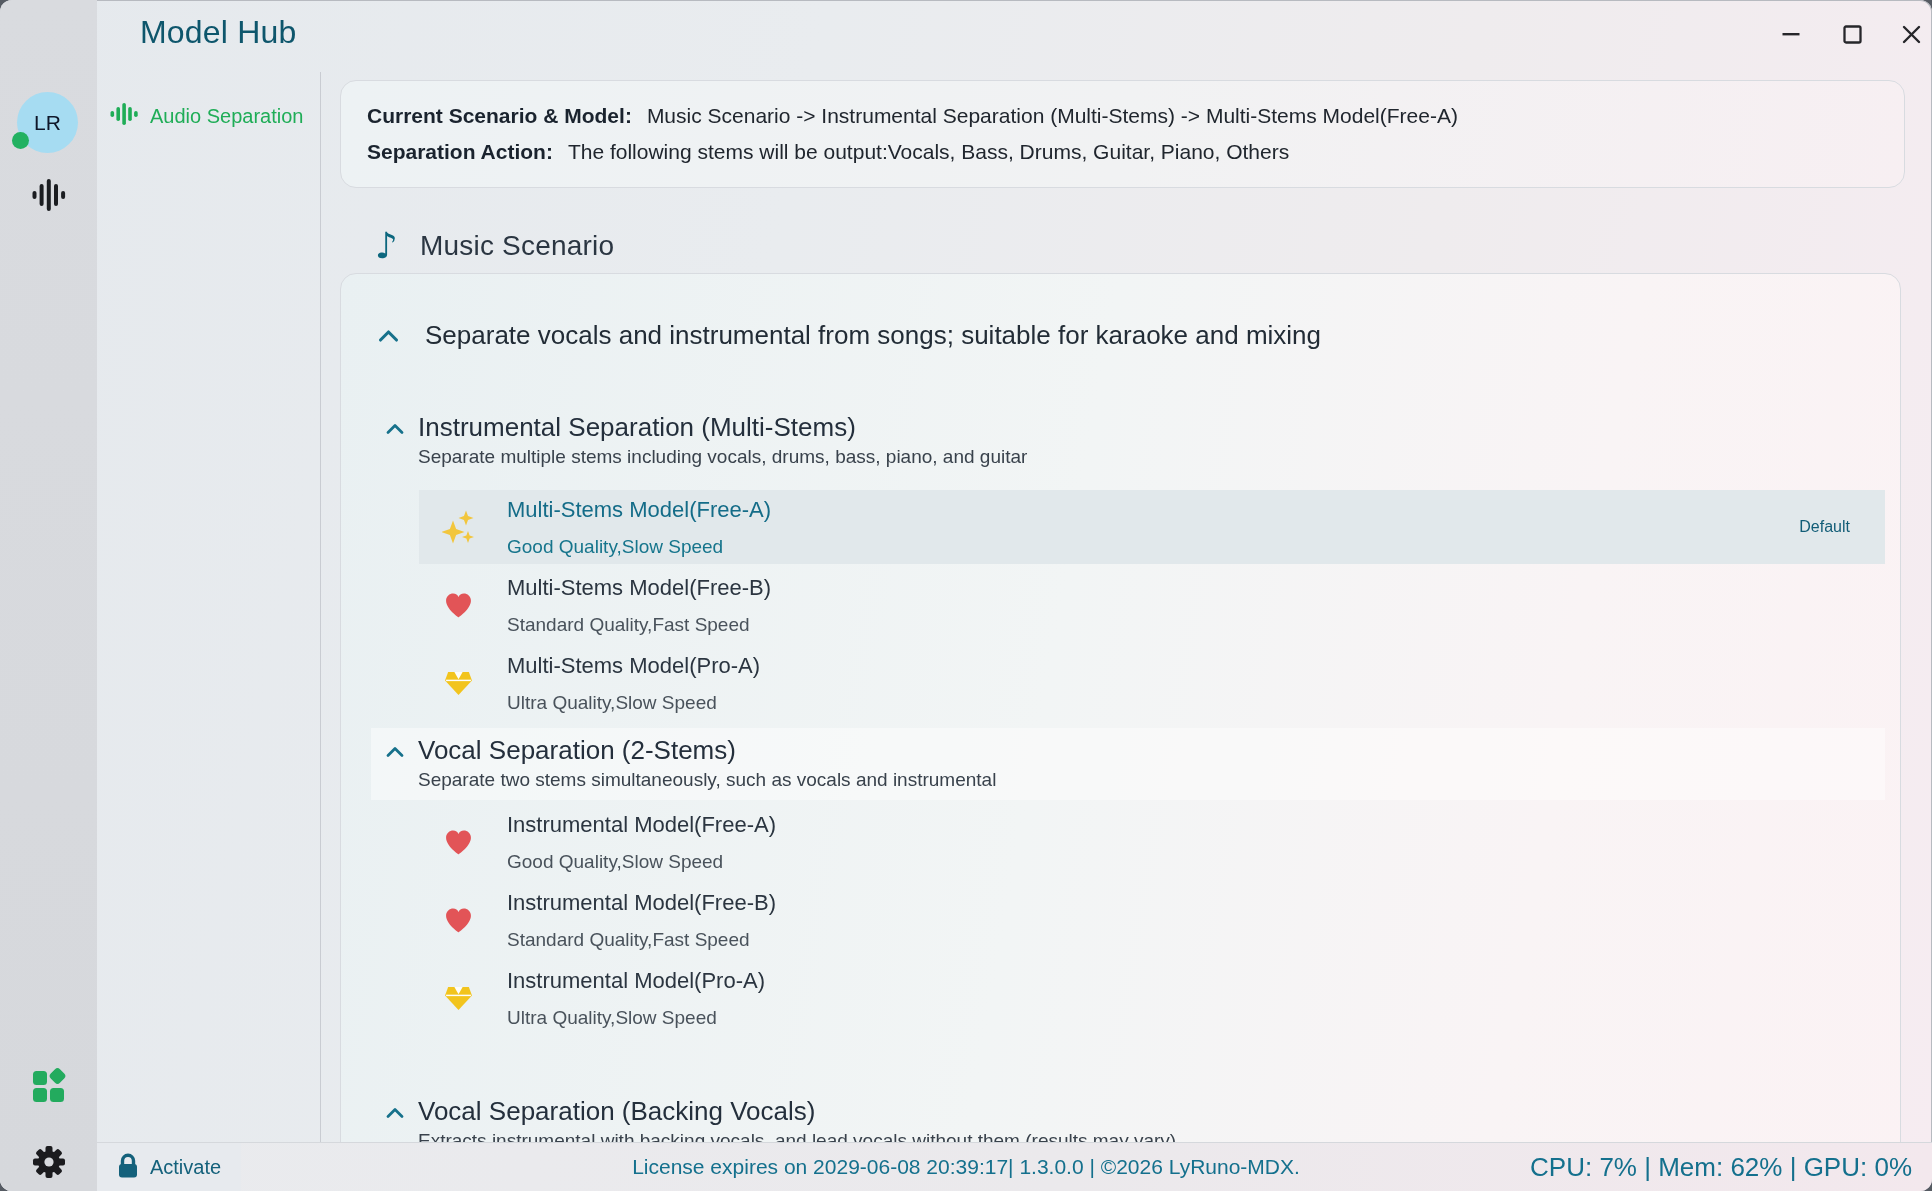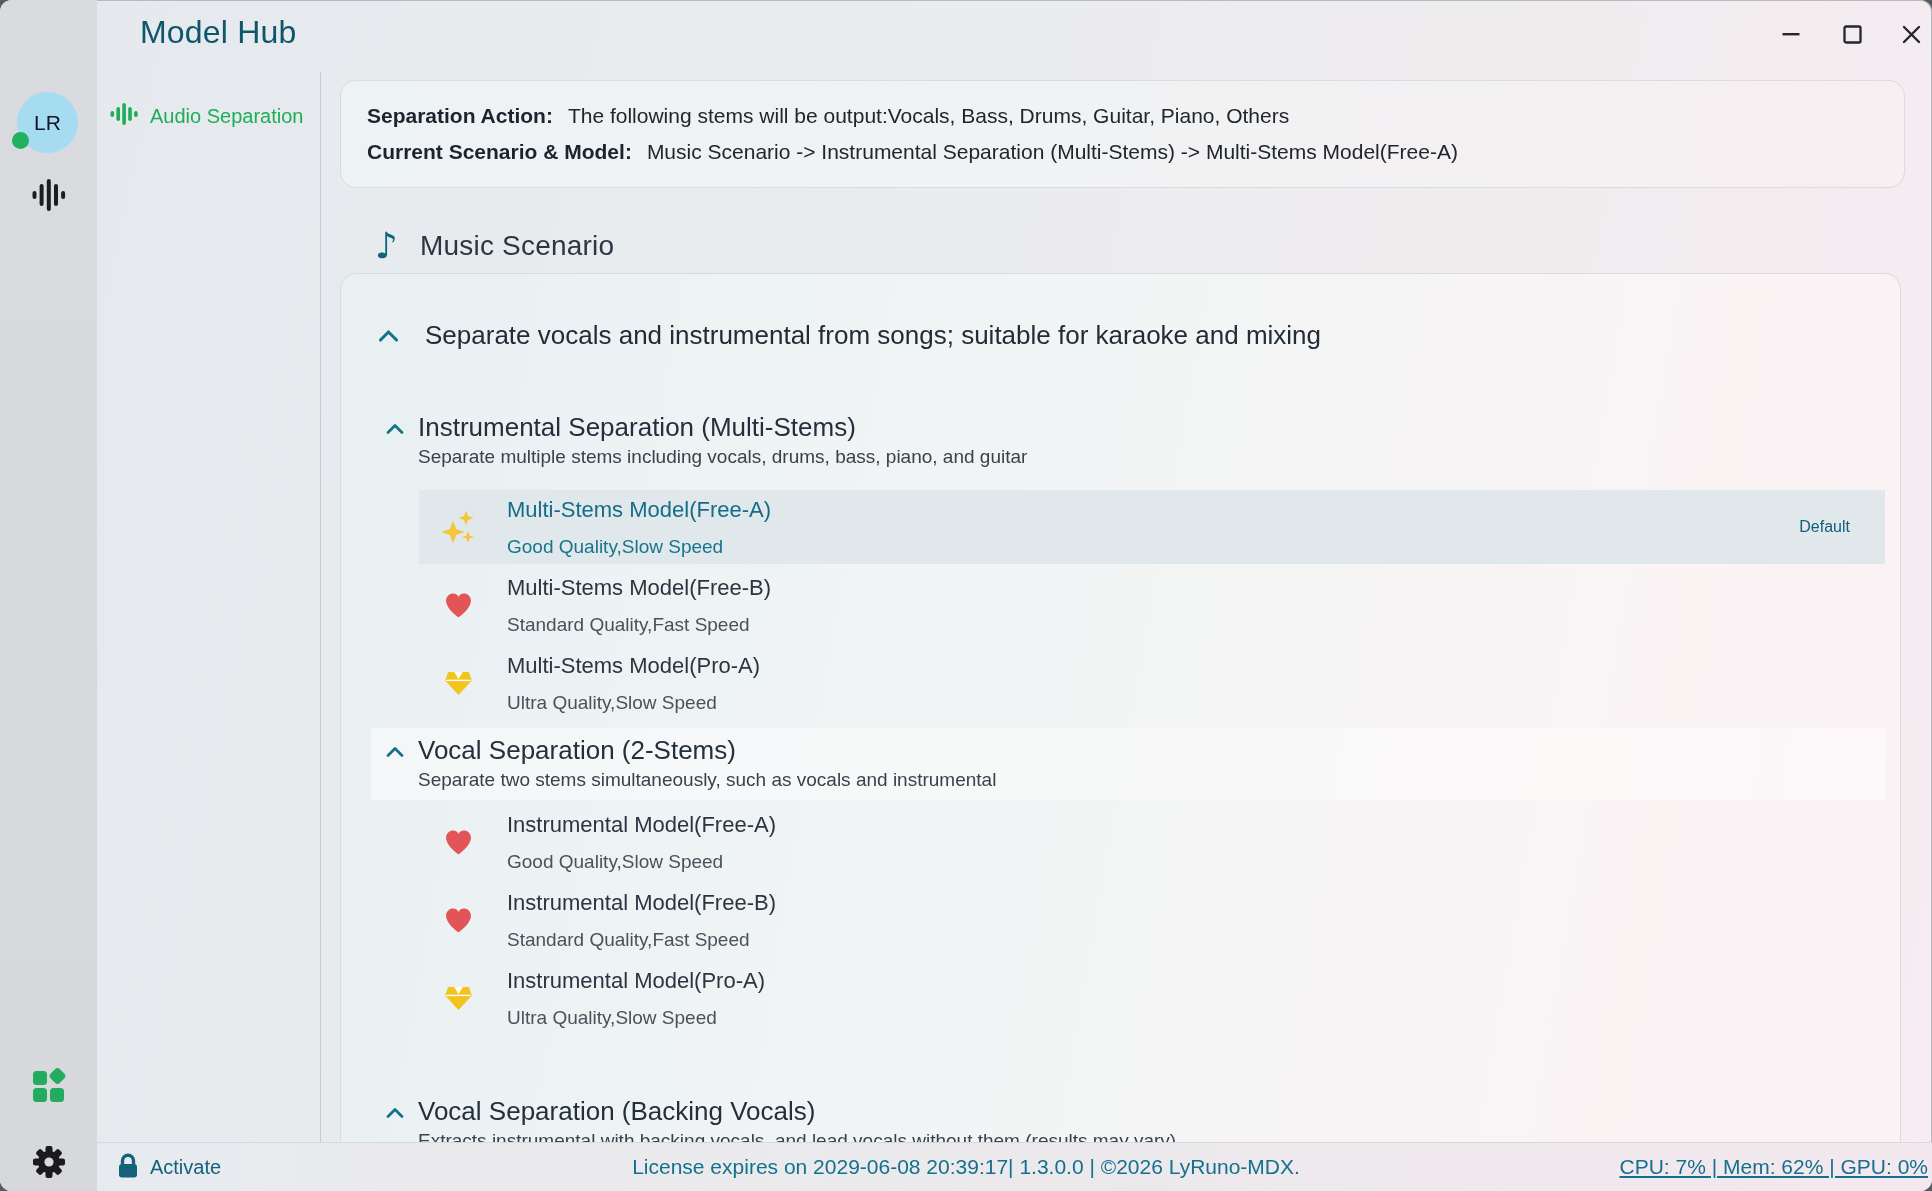--- a/index.html
+++ b/index.html
@@ -53,22 +53,22 @@
   
   .chev{display:inline-flex;}
   
   .statusbar{position:absolute;left:0;bottom:0;width:100%;height:48px;z-index:4;
     background:linear-gradient(90deg,#e9ebee 0%,#ebe9ec 55%,#f3e8ed 100%);border-top:1px solid #d5d8dc;}
   .activate-cell{position:absolute;left:96px;top:0;width:145px;height:48px;background:#e7eaee;
     display:flex;align-items:center;justify-content:center;gap:10px;cursor:pointer;}
   .activate-label{font-size:20px;color:#14617b;}
   .license{position:absolute;left:50%;top:0;transform:translateX(-50%);height:48px;display:flex;align-items:center;
     font-size:21px;color:#14708d;white-space:nowrap;}
-  .metrics{position:absolute;right:4px;top:0;height:48px;display:flex;align-items:center;
-    font-size:21px;color:#14708d;white-space:nowrap;text-decoration:underline;}
+  .metrics{position:absolute;right:20px;top:0;height:48px;display:flex;align-items:center;
+    font-size:26px;color:#14708d;white-space:nowrap;}
 </style>
 </head>
 <body>
 
 <div class="window">
 
   <div class="rail">
     <div class="avatar">LR</div>
     <div class="status-dot"></div>
     <div class="rail-icon" style="top:177px">
@@ -135,24 +135,24 @@
     <div class="win-btn close">
       <svg width="19" height="19" viewBox="0 0 19 19" stroke="#26262a" stroke-width="2.4" stroke-linecap="round">
         <line x1="2" y1="2" x2="17" y2="17"></line>
           <line x1="17" y1="2" x2="2" y2="17"></line>
       </svg>
     </div>
   </div>
 
   <div class="info-card">
     <div class="info-row">
+      <b>Current Scenario &amp; Model:</b><span class="val">Music Scenario -&gt; Instrumental Separation (Multi-Stems) -&gt; Multi-Stems Model(Free-A)</span>
+    </div>
+    <div class="info-row">
       <b>Separation Action:</b><span class="val">The following stems will be output:Vocals, Bass, Drums, Guitar, Piano, Others</span>
-    </div>
-    <div class="info-row">
-      <b>Current Scenario &amp; Model:</b><span class="val">Music Scenario -&gt; Instrumental Separation (Multi-Stems) -&gt; Multi-Stems Model(Free-A)</span>
     </div>
   </div>
 
   <div class="scenario-header">
     <span class="scenario-note">♪</span>
     <span class="scenario-title">Music Scenario</span>
   </div>
 
   <div class="model-card">
     <div class="desc-row">

